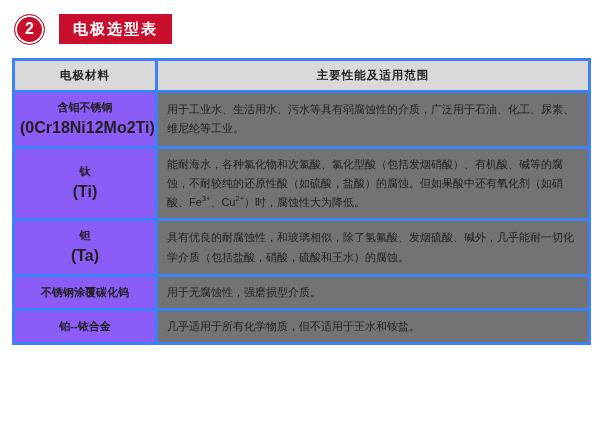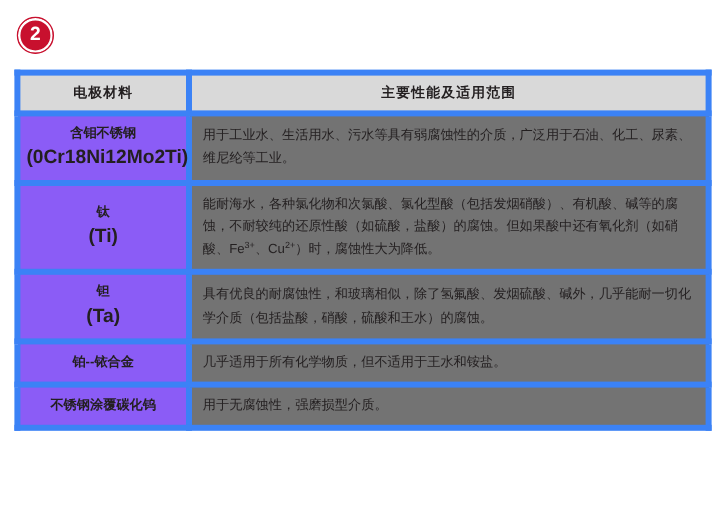--- a/index.html
+++ b/index.html
@@ -58,21 +58,21 @@
 
   
   table.spec {
     border-collapse: collapse;
     width: 576px;
     table-layout: fixed;
     border: 1px solid #9c9c9c;
   }
   table.spec th,
   table.spec td {
-    border: 5px solid #3b82f6;
+    border: 3px solid #3b82f6;
     vertical-align: middle;
   }
   thead th {
     background: #d9d9d9;
     font-size: 11.5px;
     font-weight: bold;
     color: #231f20;
     padding: 7px 4px;
     text-align: center;
     letter-spacing: 1px;
@@ -108,20 +108,21 @@
     line-height: 0;
   }
 </style>
 </head>
 <body>
 
 <div class="page">
 
   <div class="header">
     <div class="badge">2</div>
+    <div class="title-bar">电极选型表</div>
   </div>
 
   <table class="spec">
     <colgroup>
       <col class="c-mat">
       <col class="c-desc">
     </colgroup>
     <thead>
       <tr>
         <th>电极材料</th>
@@ -151,27 +152,27 @@
       <tr>
         <td class="material">
           <span>钽</span>
           <span class="sub">(Ta)</span>
         </td>
         <td class="desc">具有优良的耐腐蚀性，和玻璃相似，除了氢氟酸、发烟硫酸、碱外，几乎能耐一切化学介质（包括盐酸，硝酸，硫酸和王水）的腐蚀。</td>
       </tr>
 
       <tr>
         <td class="material">
-          <span>铂--铱合金</span>
+          <span>不锈钢涂覆碳化钨</span>
         </td>
-        <td class="desc">几乎适用于所有化学物质，但不适用于王水和铵盐。</td>
+        <td class="desc">用于无腐蚀性，强磨损型介质。</td>
       </tr>
 
       <tr>
         <td class="material">
-          <span>不锈钢涂覆碳化钨</span>
+          <span>铂--铱合金</span>
         </td>
-        <td class="desc">用于无腐蚀性，强磨损型介质。</td>
+        <td class="desc">几乎适用于所有化学物质，但不适用于王水和铵盐。</td>
       </tr>
 
     </tbody>
   </table>
 </div>
 
 </body></html>

